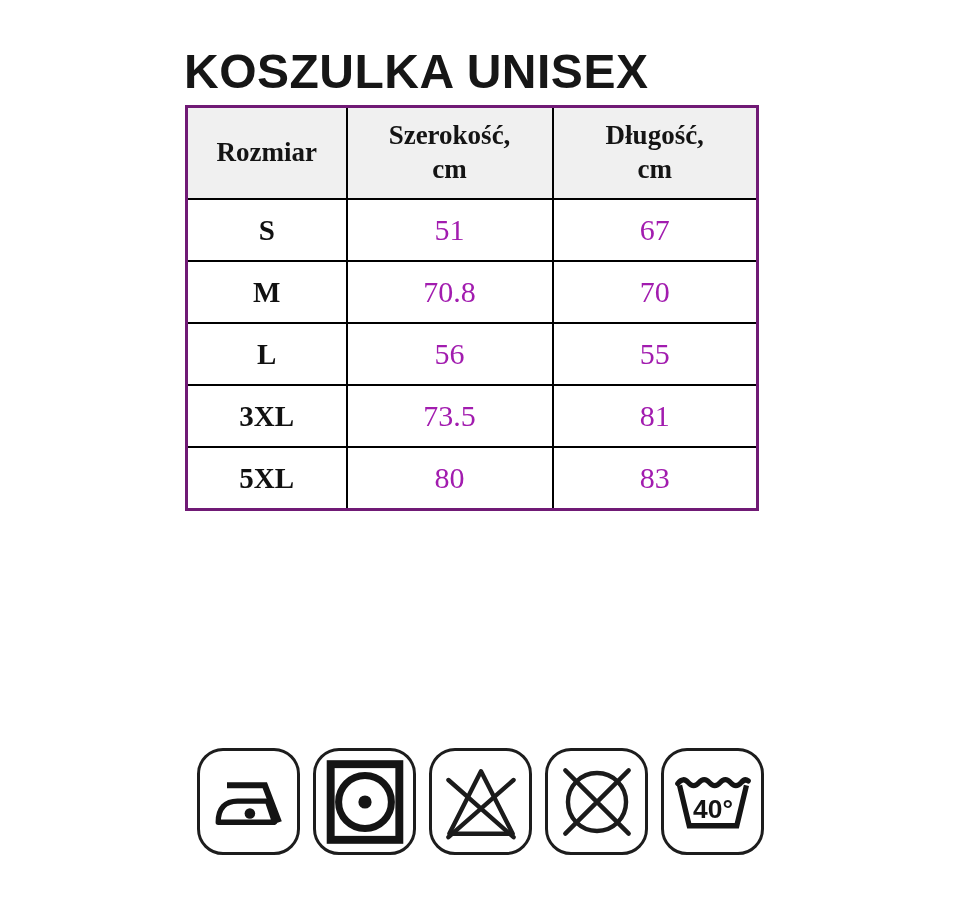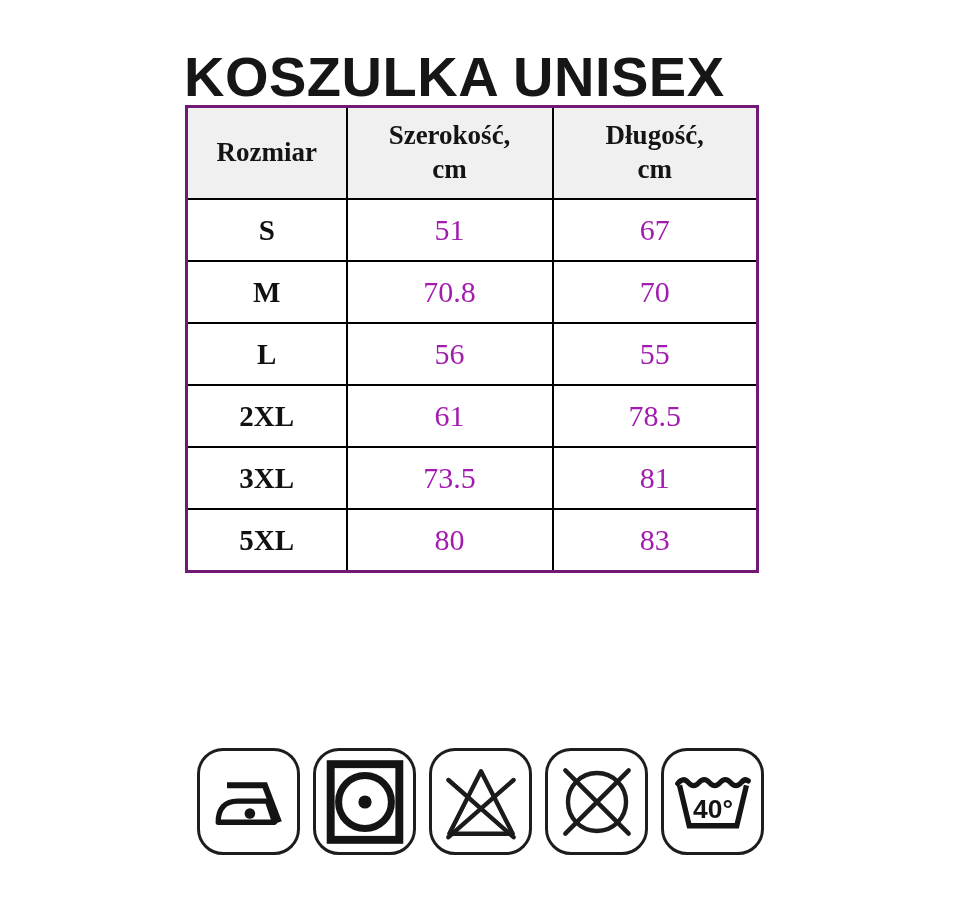--- a/index.html
+++ b/index.html
@@ -9,21 +9,21 @@
     height: 899px;
     background: #ffffff;
     font-family: "Liberation Sans", "DejaVu Sans", sans-serif;
     color: #161616;
     overflow: hidden;
   }
   .title {
     position: absolute;
     left: 184px;
     top: 44px;
-    font-size: 56px;
+    font-size: 48px;
     font-weight: 700;
     letter-spacing: 0.5px;
     color: #161616;
     white-space: nowrap;
   }
   table.size-table {
     position: absolute;
     left: 185px;
     top: 105px;
     border-collapse: collapse;
@@ -115,25 +115,20 @@
         <td class="size-cell">M</td>
         <td>70.8</td>
         <td>70</td>
       </tr>
       <tr>
         <td class="size-cell">L</td>
         <td>56</td>
         <td>55</td>
       </tr>
       <tr>
-        <td class="size-cell">2XL</td>
-        <td>61</td>
-        <td>78.5</td>
-      </tr>
-      <tr>
         <td class="size-cell">3XL</td>
         <td>73.5</td>
         <td>81</td>
       </tr>
       <tr>
         <td class="size-cell">5XL</td>
         <td>80</td>
         <td>83</td>
       </tr>
     </tbody>

